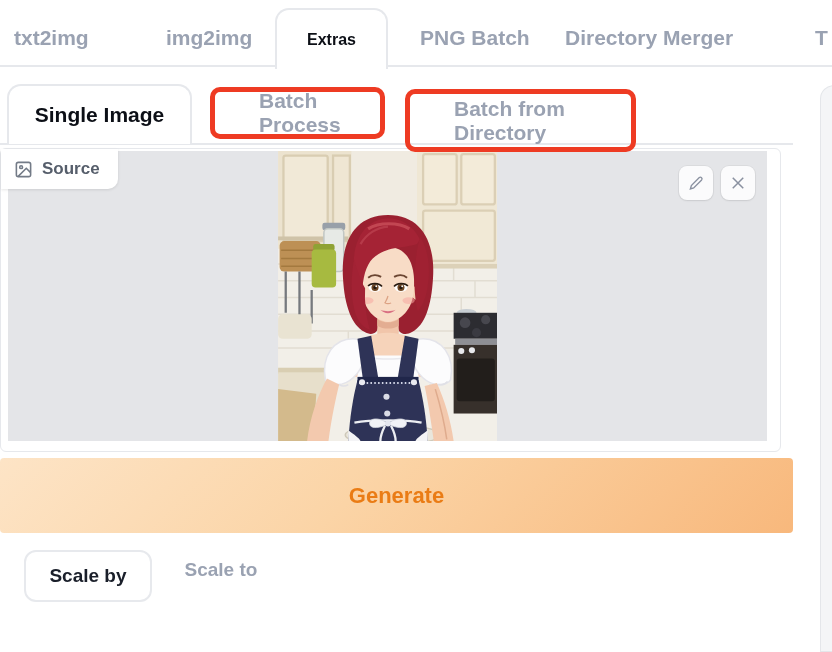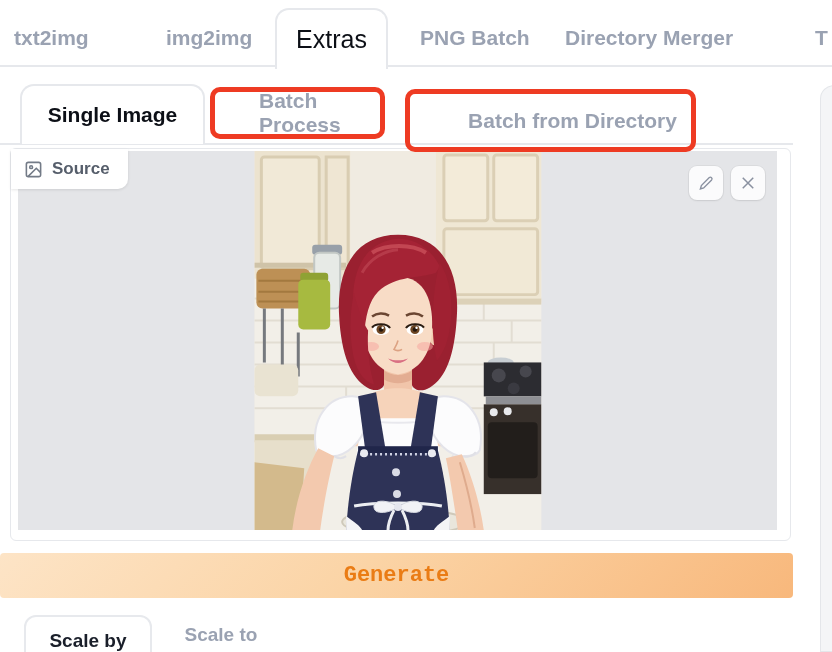--- a/index.html
+++ b/index.html
@@ -21,47 +21,47 @@
   .tab1.t-img2img { left:166px; }
   .tab1.t-pnginfo { left:420px; }
   .tab1.t-ckpt    { left:565px; }
   .tab1.t-train   { left:815px; }
   .tab1-active-box {
     position:absolute; left:275px; top:8px; width:113px; height:61px;
     background:#ffffff; border:2px solid #e6e8ec; border-bottom:none;
     border-radius:14px 14px 0 0; z-index:3;
     display:flex; align-items:center; justify-content:center;
   }
-  .tab1-active-box span { font-size:25px; font-weight:400; color:#0c0f16; }
+  .tab1-active-box span { font-size:16px; font-weight:700; color:#0c0f16; }
 
   
   .tabbar2 { position:relative; height:78px; z-index:2; }
   .tabbar2::after {
     content:""; position:absolute; left:0; top:76px; width:793px; height:2px;
     background:#e6e8ec;
   }
   .tab2-active {
-    position:absolute; left:20px; top:17px; width:185px; height:60px;
+    position:absolute; left:7px; top:17px; width:185px; height:60px;
     background:#ffffff; border:2px solid #e6e8ec; border-bottom:none;
     border-radius:14px 14px 0 0; z-index:4;
     display:flex; align-items:center; justify-content:center;
   }
   .tab2-active span { font-size:21px; font-weight:600; color:#0c0f16; }
   .anno-box {
     position:absolute; border:5px solid #ee3b23; border-radius:10px;
     display:flex; align-items:center; justify-content:center; z-index:5;
     background:transparent; pointer-events:none;padding-left:44px;
   }
   .anno-box.b1 { left:210px; top:20px; width:175px; height:52px; }
-  .anno-box.b2 { left:405px; top:22px; width:291px; height:63px; }
+  .anno-box.b2 { left:405px; top:22px; width:231px; height:63px; }
   .anno-box span { font-size:21px; font-weight:600; color:#9aa2b2; pointer-events:auto; cursor:pointer; }
 
   
   .img-panel {
-    position:relative; margin:3px 0 0 10px; width:781px; height:393px;
+    position:relative; margin:3px 0 0 0; width:781px; height:304px;
     background:#ffffff; border:1.5px solid #e6e8ec; border-radius:6px; z-index:1;
   }
   .dropzone {
     position:absolute; left:7px; top:2px; right:13px; bottom:10px;
     background:#e4e5e8; overflow:hidden;
   }
   .photo-wrap { position:absolute; left:50%; top:0; transform:translateX(-50%); height:100%; }
   .photo-wrap svg { display:block; height:100%; }
 
   .src-label {
@@ -77,24 +77,24 @@
     position:absolute; top:17px; width:34px; height:34px; z-index:6;
     background:#fbfbfc; border:none; border-radius:8px; cursor:pointer;
     display:flex; align-items:center; justify-content:center;
     box-shadow:0 0 0 1px rgba(0,0,0,0.04), 0 1px 2px rgba(0,0,0,0.08);
   }
   .icon-btn.edit  { right:67px; }
   .icon-btn.clear { right:25px; }
 
   
   .generate-btn {
-    display:block; margin-top:12px; width:793px; height:45px;
+    display:block; margin-top:6px; width:793px; height:75px;
     border:none; border-radius:4px; cursor:pointer;
     background:linear-gradient(135deg, #fde4c6 0%, #fbd4a6 45%, #f8b87c 100%);
-    font-family:Liberation Mono, monospace;
+    font-family:Liberation Sans, sans-serif;
     font-size:22px; font-weight:700; color:#ea7c15;
   }
 
   
   .scale-row { position:relative; margin:17px 0 0 24px; height:60px; }
   .scale-by {
     display:inline-flex; align-items:center; justify-content:center;
     width:128px; height:52px; background:#ffffff;
     border:2px solid #e7e9ed; border-radius:12px; cursor:pointer;
     font-size:19px; font-weight:600; color:#1a1f2a;

